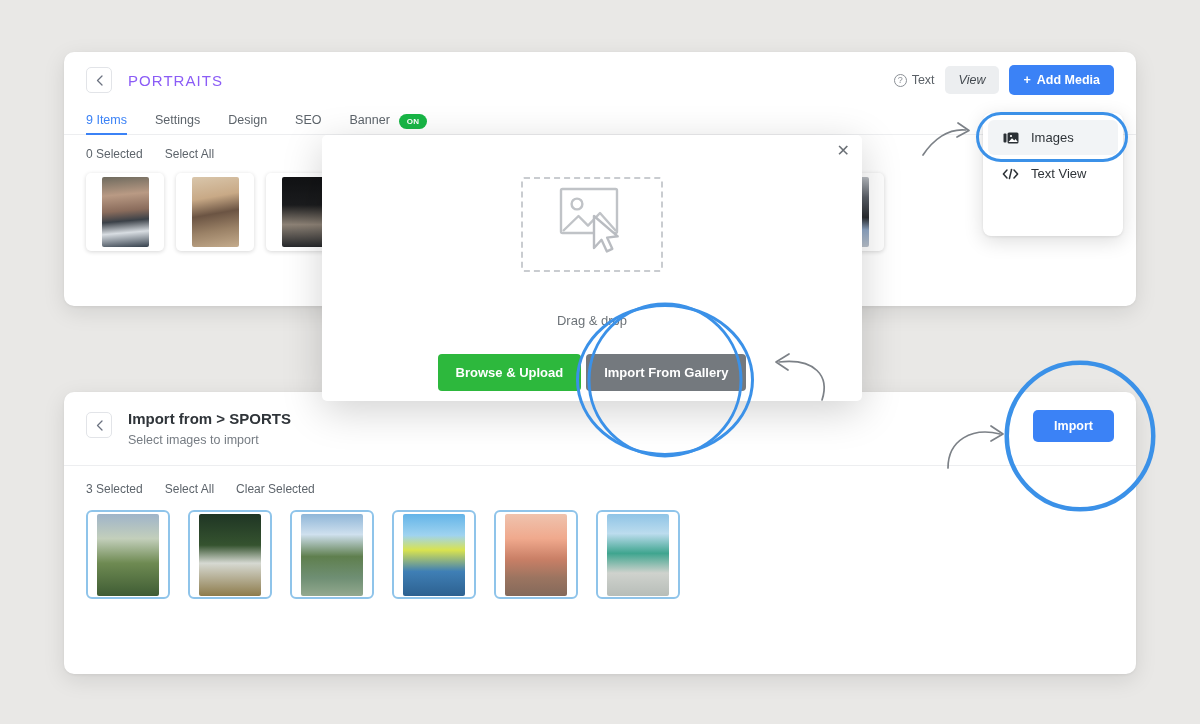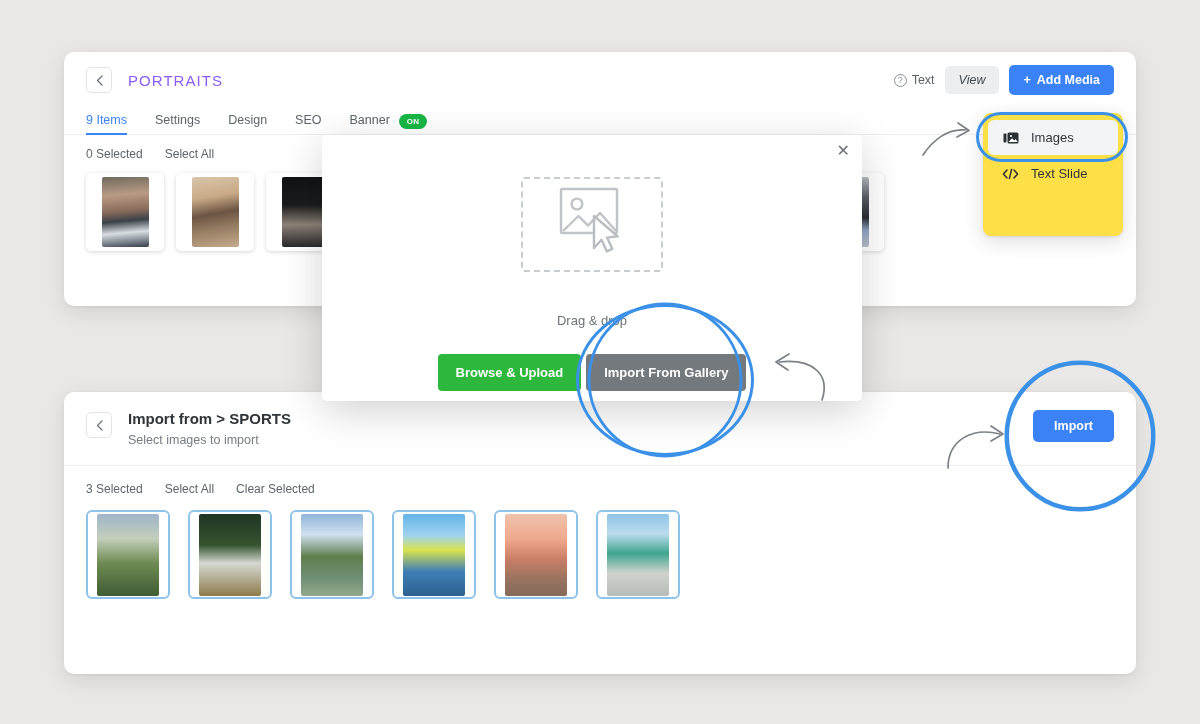--- a/index.html
+++ b/index.html
@@ -113,21 +113,21 @@
   .sport-card {
     width: 84px; height: 89px; border: 2px solid #8fc4ea; border-radius: 6px;
     background: #fff; display: flex; align-items: center; justify-content: center;
     overflow: hidden;
   }
   .sport-img { width: 62px; height: 82px; border-radius: 2px; }
 
   
   #media-menu {
     position: absolute; left: 983px; top: 113px; width: 140px; height: 123px;
-    background: #fde047; border-radius: 8px;
+    background: #ffffff; border-radius: 8px;
     box-shadow: 0 5px 20px rgba(0,0,0,.14), 0 1px 3px rgba(0,0,0,.08);
     padding: 6px 0;
   }
   .menu-item {
     display: flex; align-items: center; gap: 12px;
     height: 35px; padding: 0 14px; font-size: 13px; color: #2f3439;
     border-radius: 6px; margin: 1px 5px;
   }
   .menu-item.active { background: #f2f4f6; }
   .menu-ico { width: 17px; display: flex; align-items: center; justify-content: center; color: #2b3035; }
@@ -304,21 +304,21 @@
       <span>Images</span>
     </div>
     <div class="menu-item">
       <span class="menu-ico">
         <svg width="17" height="12" viewBox="0 0 17 12" fill="none" aria-hidden="true">
           <path d="M5 2L1.4 6 5 10" stroke="#2b3035" stroke-width="1.5" stroke-linecap="round" stroke-linejoin="round"></path>
           <path d="M12 2l3.6 4-3.6 4" stroke="#2b3035" stroke-width="1.5" stroke-linecap="round" stroke-linejoin="round"></path>
           <path d="M9.6 1.4L7.4 10.6" stroke="#2b3035" stroke-width="1.5" stroke-linecap="round"></path>
         </svg>
       </span>
-      <span>Text Slide</span>
+      <span>Text View</span>
     </div>
   </div>
 
   <div id="upload-modal">
     <button class="modal-close">✕</button>
 
     <div class="dropzone">
       <span class="dz-art">
         <svg width="92" height="76" viewBox="0 0 92 76" fill="none" aria-hidden="true">
           <rect x="15" y="4" width="56" height="44" rx="1.5" stroke="#c0c3c7" stroke-width="2.4" fill="none"></rect>

